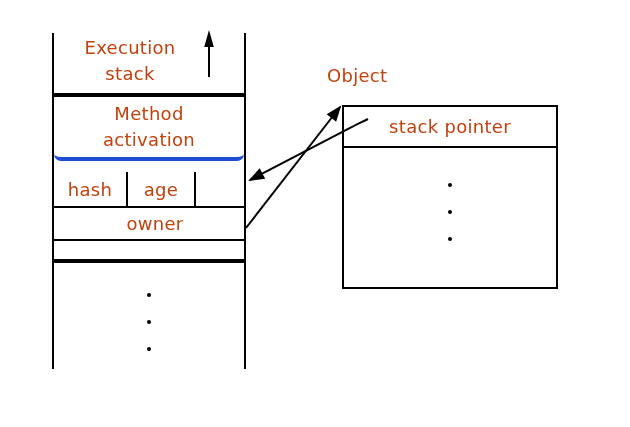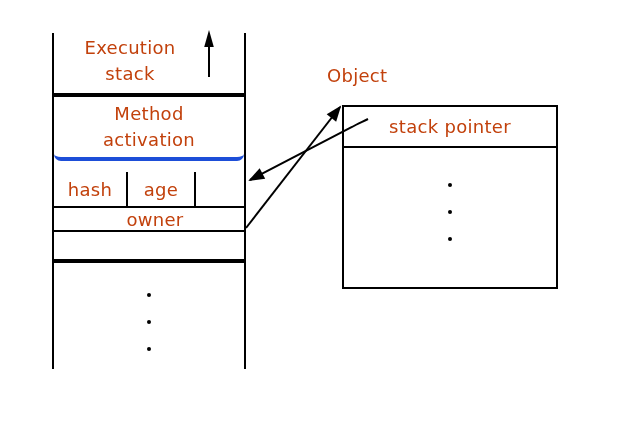--- a/index.html
+++ b/index.html
@@ -65,21 +65,21 @@
     position: absolute;
     left: 0; right: 0; top: 139px; height: 36px;
     border-bottom: 2px solid #000;
     display: flex;
   }
   .cell-hash { width: 74px; border-right: 2px solid #000; }
   .cell-age  { width: 68px; border-right: 2px solid #000; }
   .cell-01   { flex: 1; }
   .cell-owner {
     position: absolute;
-    left: 0; right: 0; top: 175px; height: 24px;
+    left: 0; right: 0; top: 175px; height: 33px;
     border-bottom: 2px solid #000;
     padding-left: 12px;
   }
   .cell-empty {
     position: absolute;
     left: 0; right: 0; top: 208px; height: 18px;
   }
   .ellipsis {
     display: flex;
     flex-direction: column;

